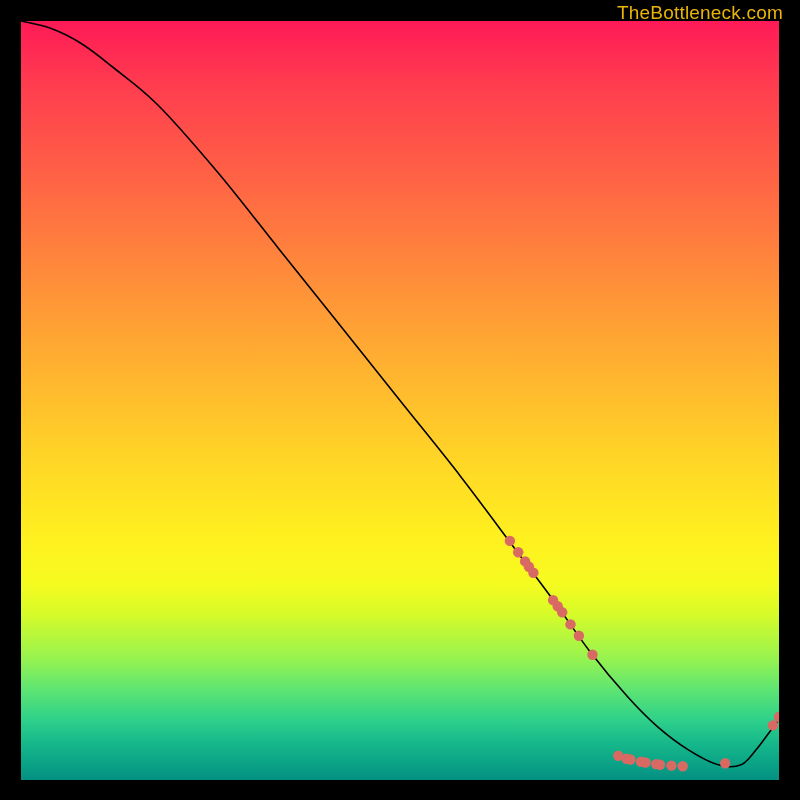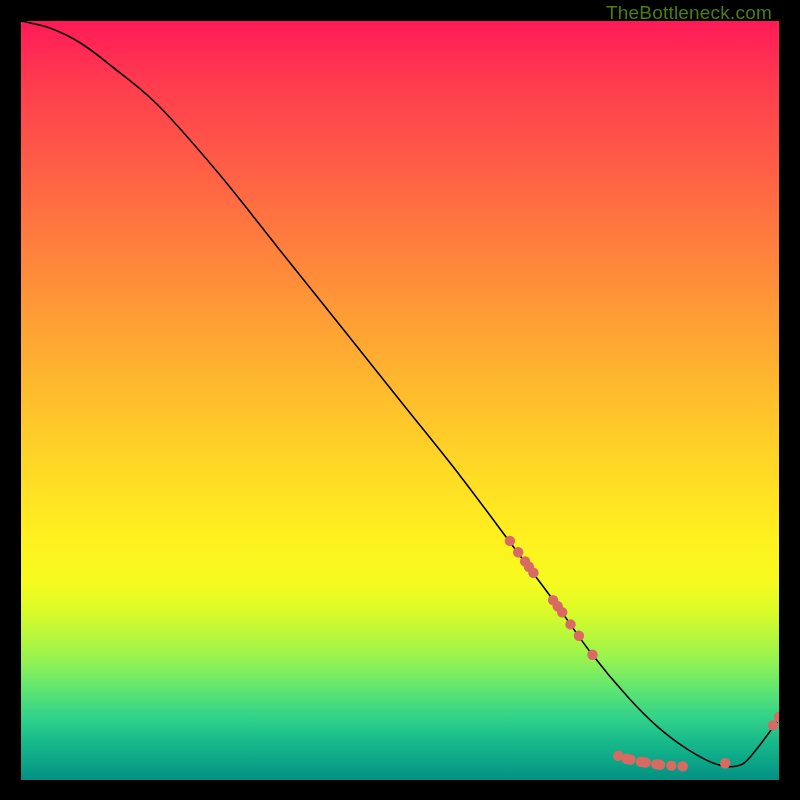--- a/index.html
+++ b/index.html
@@ -38,24 +38,24 @@
       #5fe572 88%,
       #2fd18a 92%,
       #17b98b 95%,
       #0aa287 98%,
       #048f82 100%
     );
   }
   .watermark {
     position: absolute;
     top: 2px;
-    right: 28px;
+    right: 17px;
     font-family: Arial, Helvetica, sans-serif;
     font-size: 19px;
-    color: #4d7c0f;
+    color: #eab308;
     letter-spacing: 0.2px;
     user-select: none;
   }
   svg.curve {
     position: absolute;
     left: 0;
     top: 0;
     width: 758px;
     height: 759px;
   }

